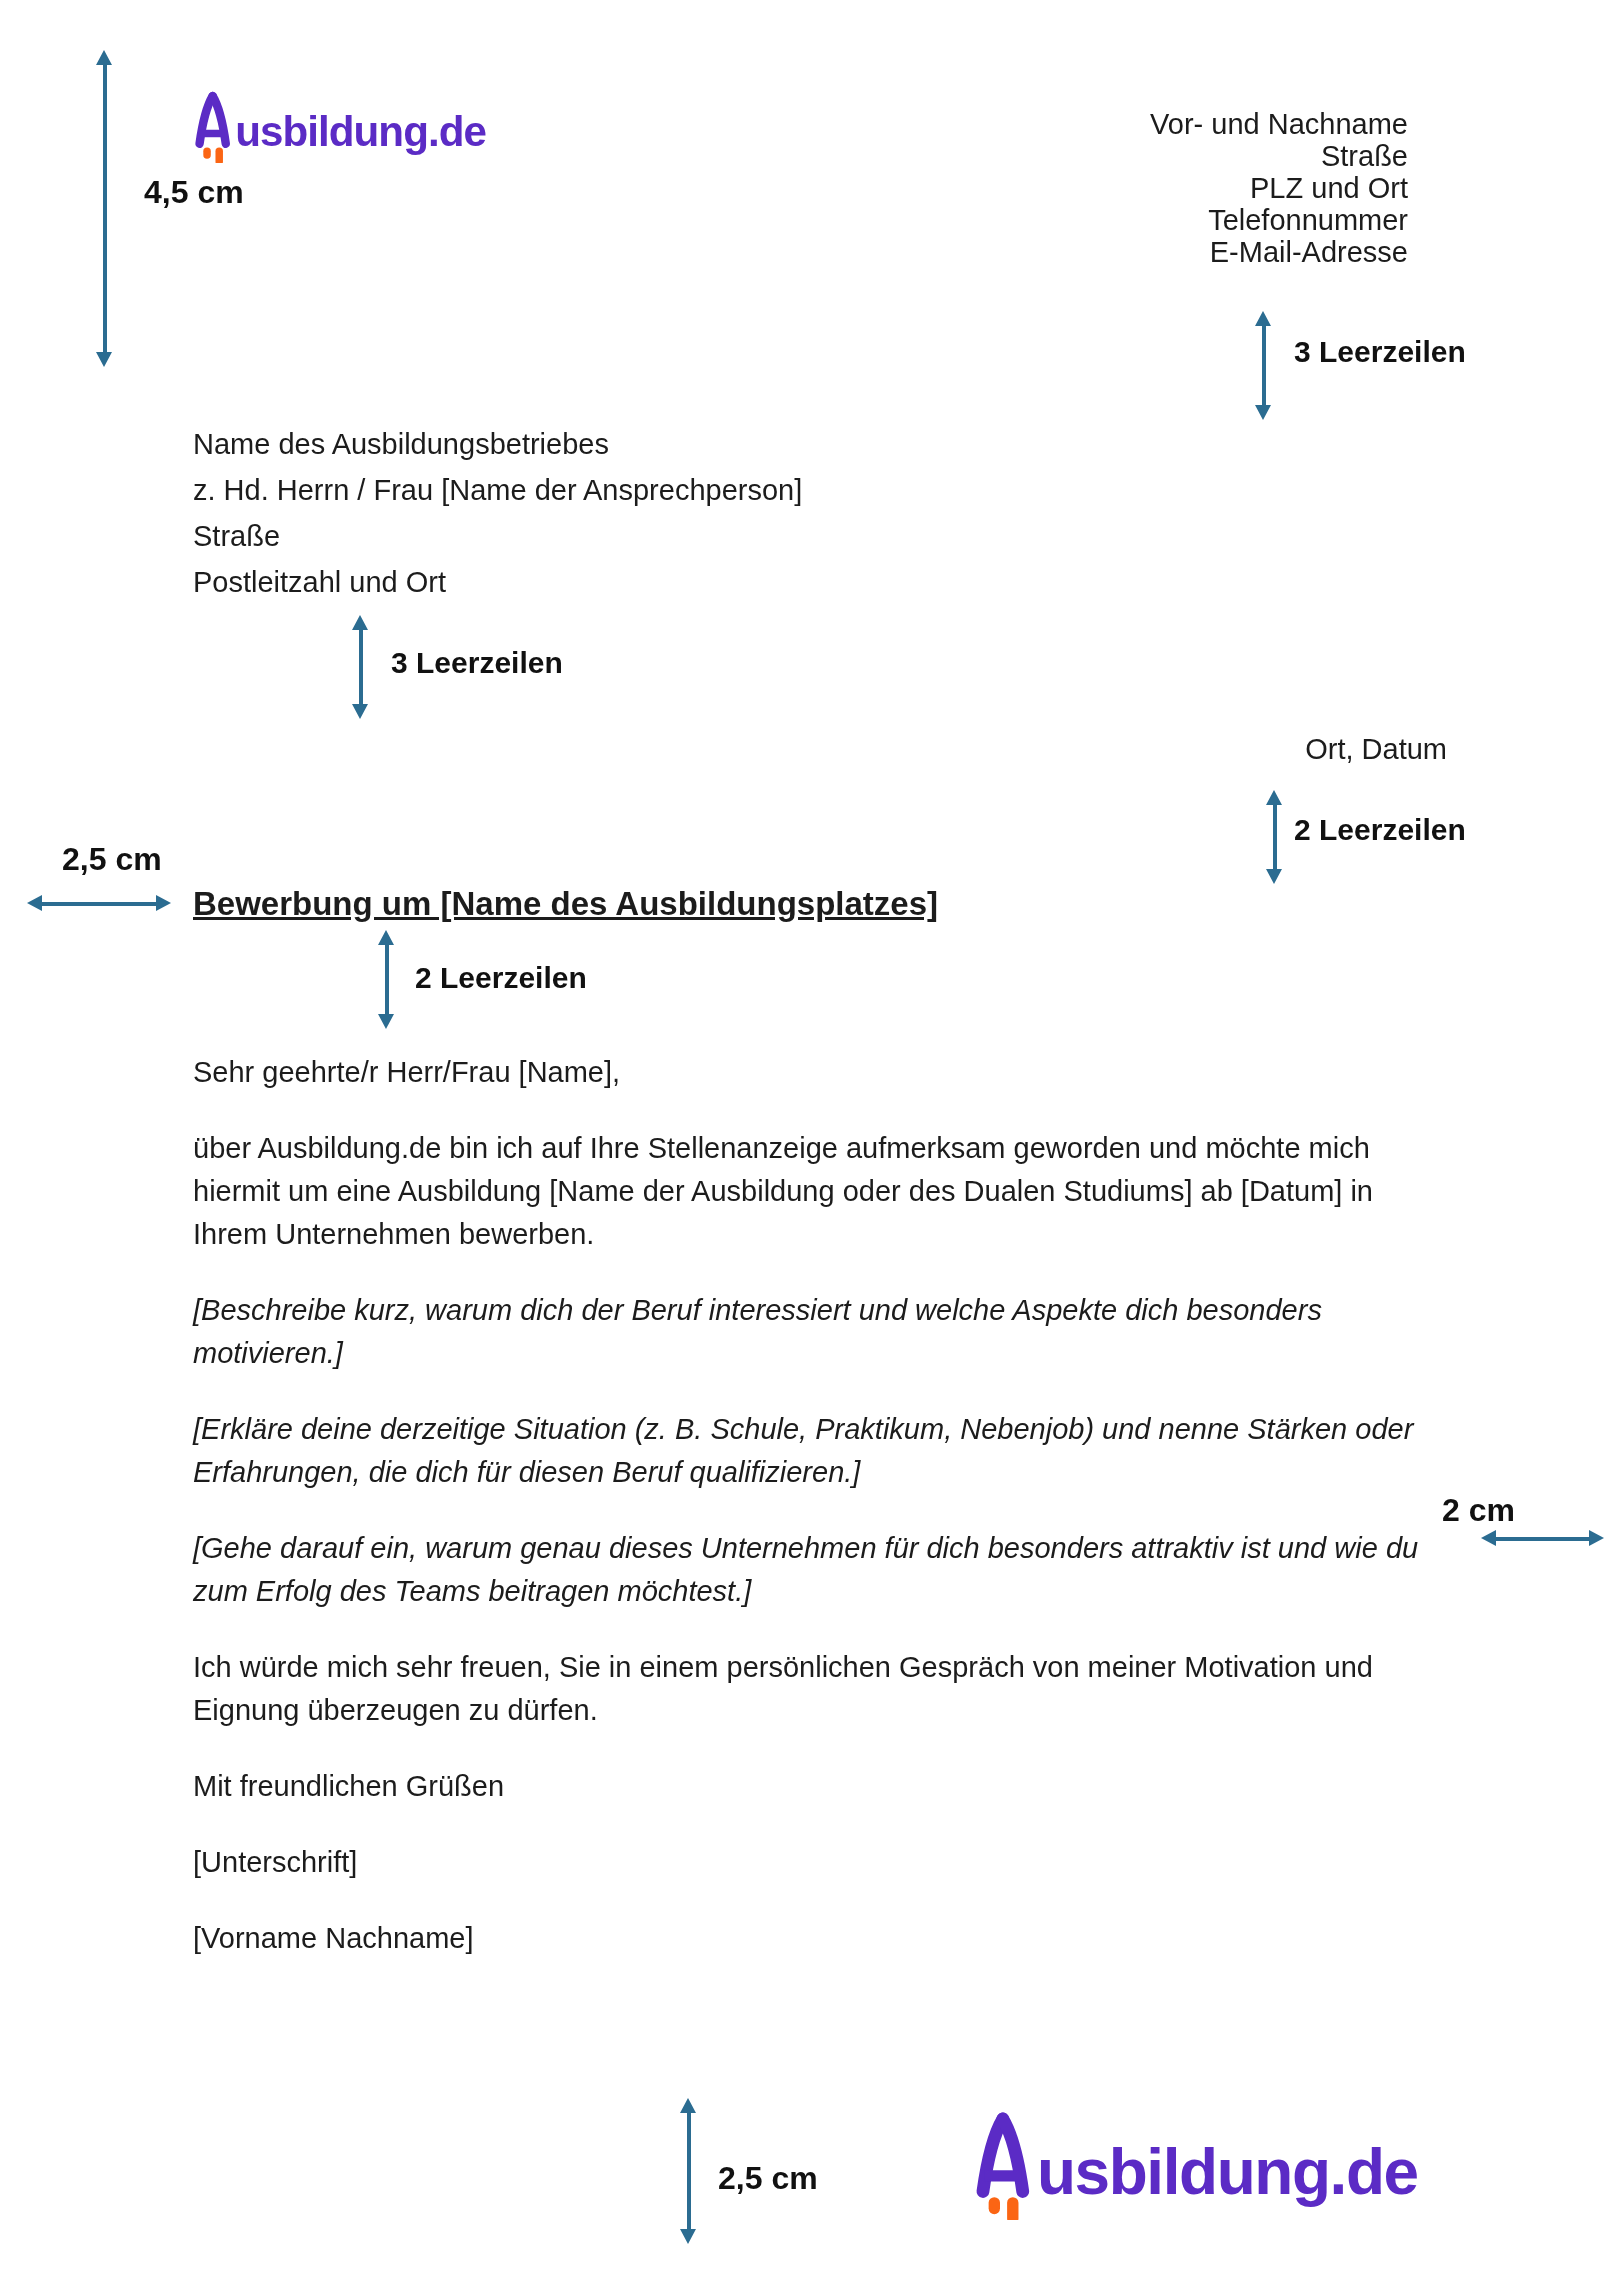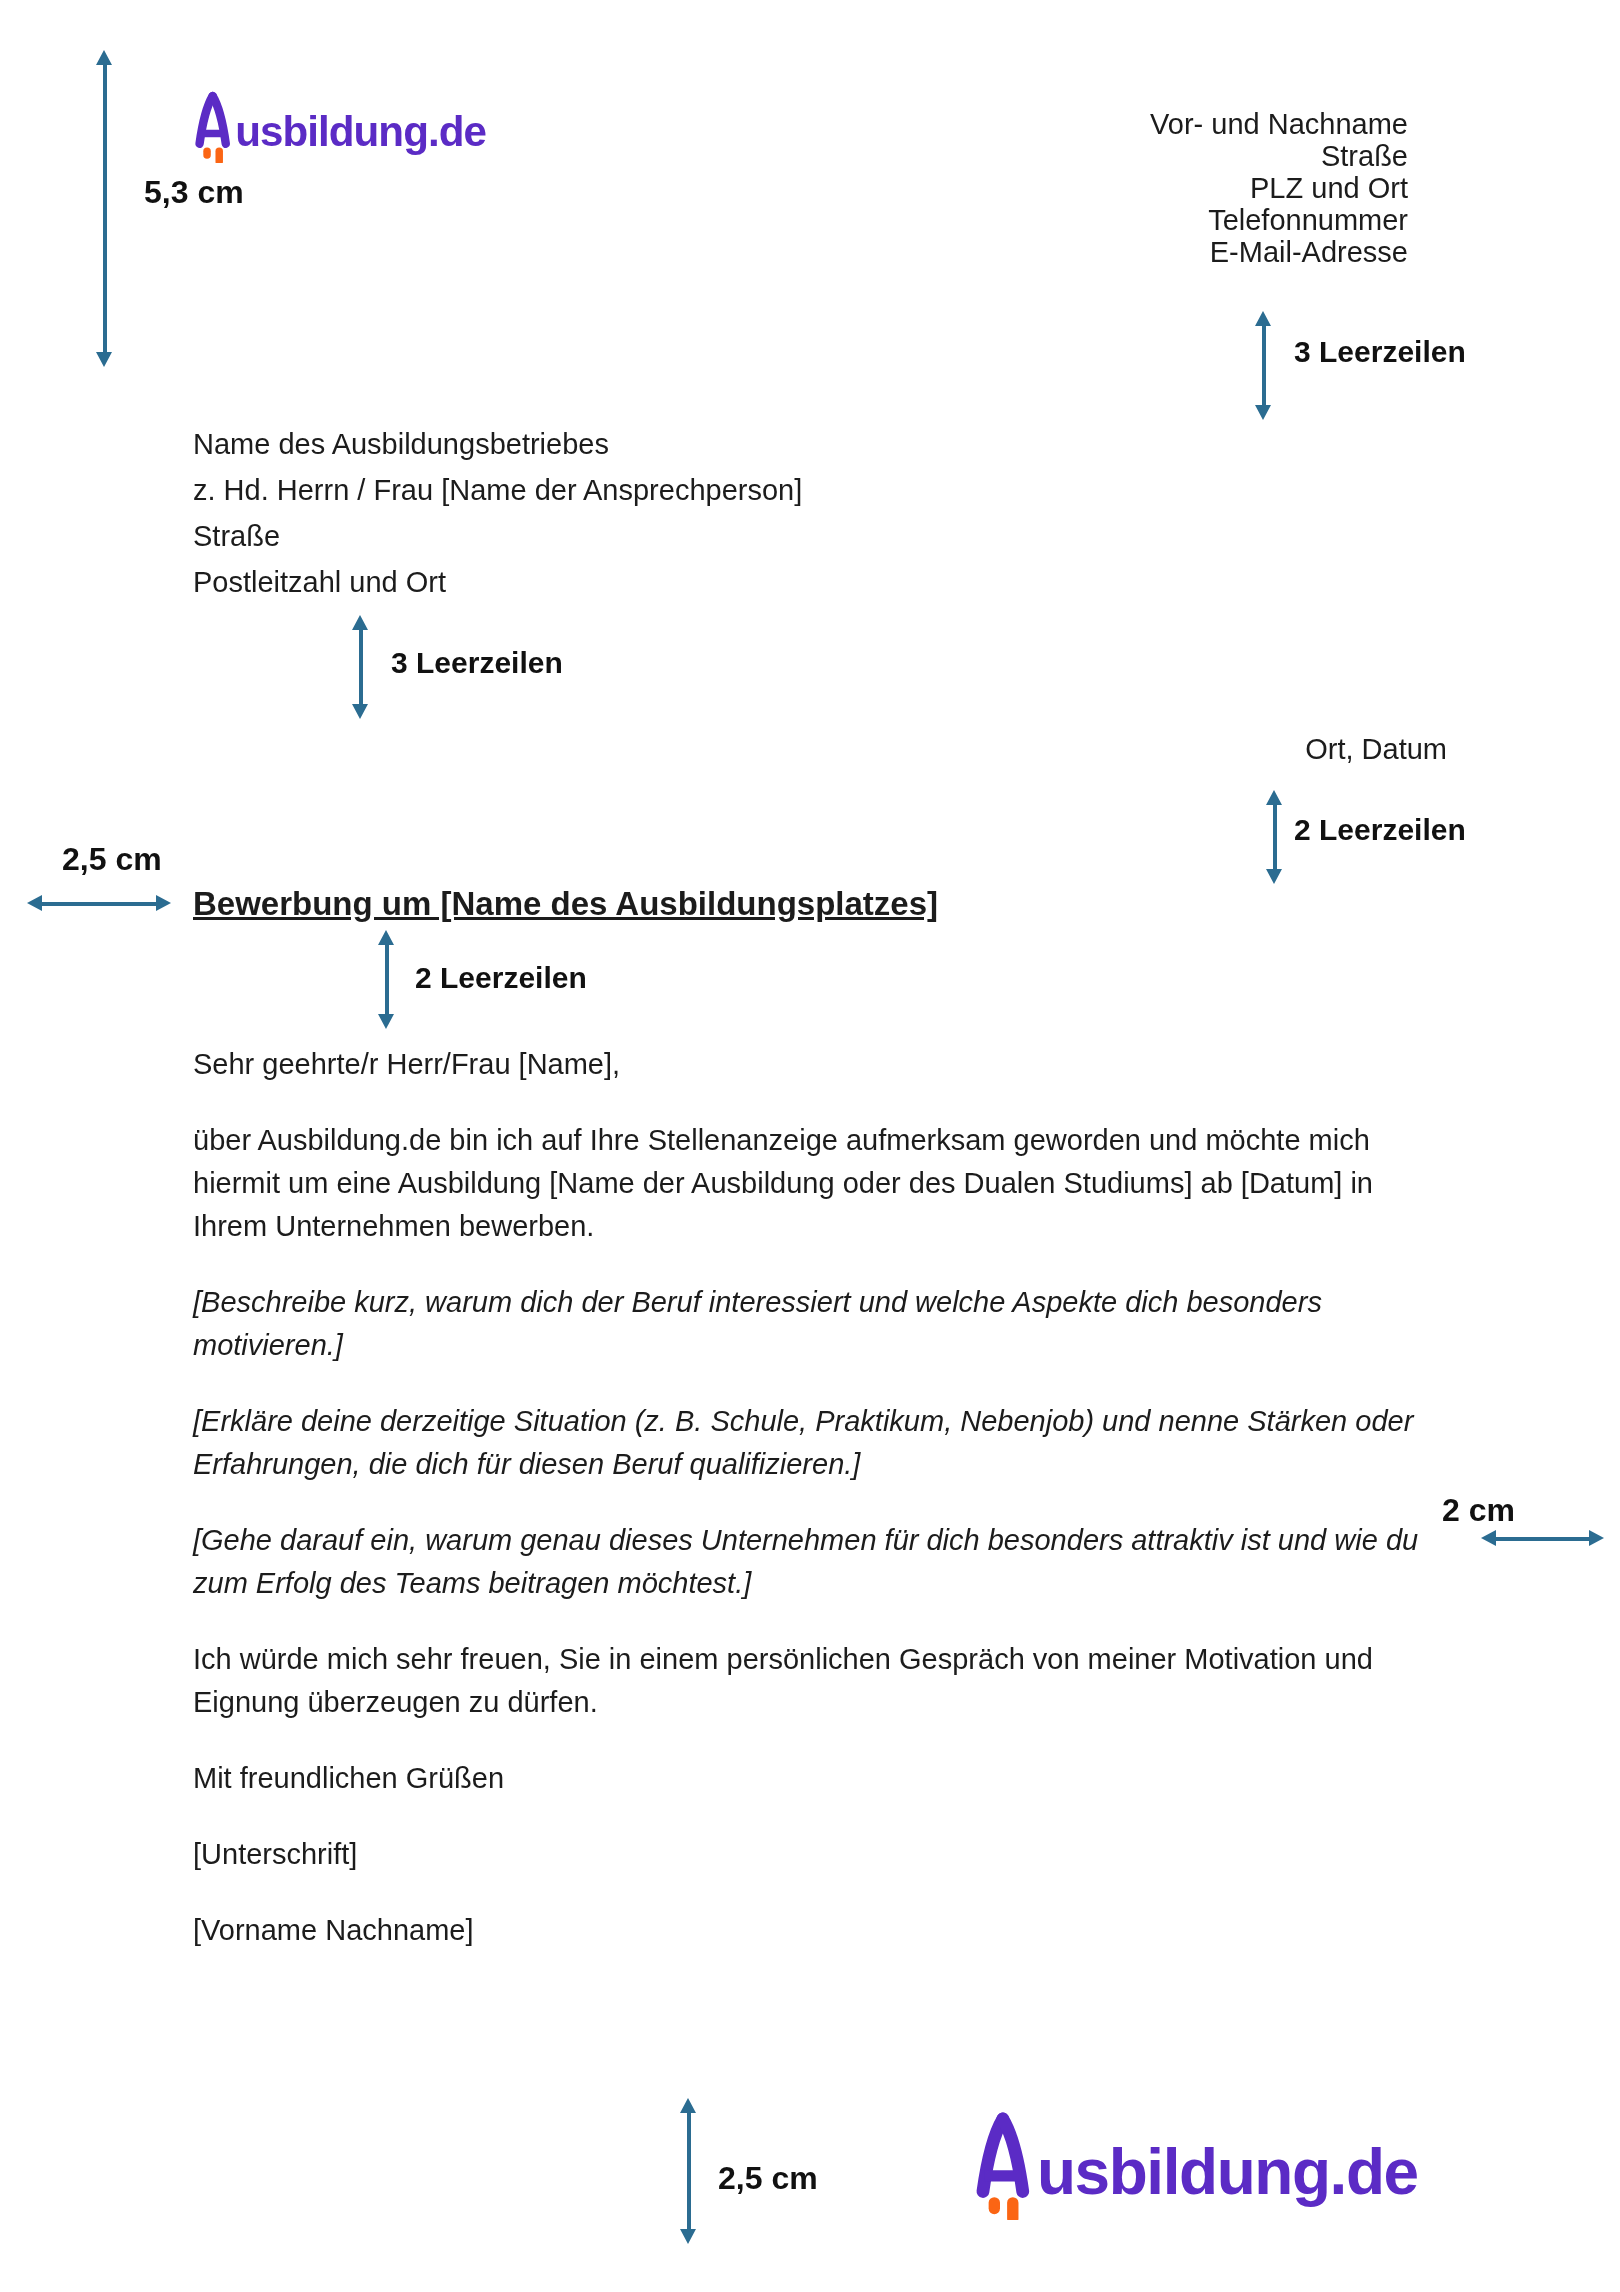--- a/index.html
+++ b/index.html
@@ -26,30 +26,30 @@
   
   .dim-label{font-weight:bold;font-size:32px;color:#111;line-height:1;white-space:nowrap;}
   .gap-label{font-weight:bold;font-size:30px;color:#111;line-height:1;white-space:nowrap;}
   
   .addr{font-size:29px;white-space:pre-line;}
   .sender{right:212px;top:108px;text-align:right;line-height:32px;}
   .recipient{left:193px;top:421px;text-align:left;line-height:46px;}
   .date-line{right:173px;top:733px;font-size:29px;}
   .subject{left:193px;top:885px;font-size:33px;font-weight:bold;white-space:nowrap;text-decoration:underline;}
   .body-text{left:193px;top:1043px;width:1372px;font-size:29px;line-height:43px;}
-  .body-text p{margin:0 0 33px 0;white-space:pre-line;}
+  .body-text p{margin:8px 0 33px 0;white-space:pre-line;}
   .body-text p.italic{font-style:italic;}
 </style>
 </head>
 <body>
 
 <div class="page">
 
   <div class="varrow" style="left:103px;top:65px;height:287px;"></div>
-  <div class="abs dim-label" style="left:144px;top:176px;">5,3 cm</div>
+  <div class="abs dim-label" style="left:144px;top:176px;">4,5 cm</div>
 
   <svg class="abs" style="left:193px;top:89px;" width="309" height="74" viewBox="0 0 330 78">
     <g>
       <path d="M21 7 Q12 22 7 58" fill="none" stroke-width="9" stroke-linecap="round" stroke="#5B2BC5"></path>
       <path d="M21 7 Q30 22 35 58" fill="none" stroke-width="9" stroke-linecap="round" stroke="#5B2BC5"></path>
       <path d="M8 47 H34" fill="none" stroke-width="8" stroke="#5B2BC5"></path>
       <path d="M15 66 v4" fill="none" stroke-width="8" stroke-linecap="round" stroke="#FB6514"></path>
       <path d="M28 66 v11" fill="none" stroke-width="8" stroke-linecap="round" stroke="#FB6514"></path>
     </g>
     <text x="45" y="60" font-size="45" font-weight="bold" letter-spacing="-1" font-family="Liberation Sans, DejaVu Sans, sans-serif" fill="#5B2BC5">usbildung.de</text>

